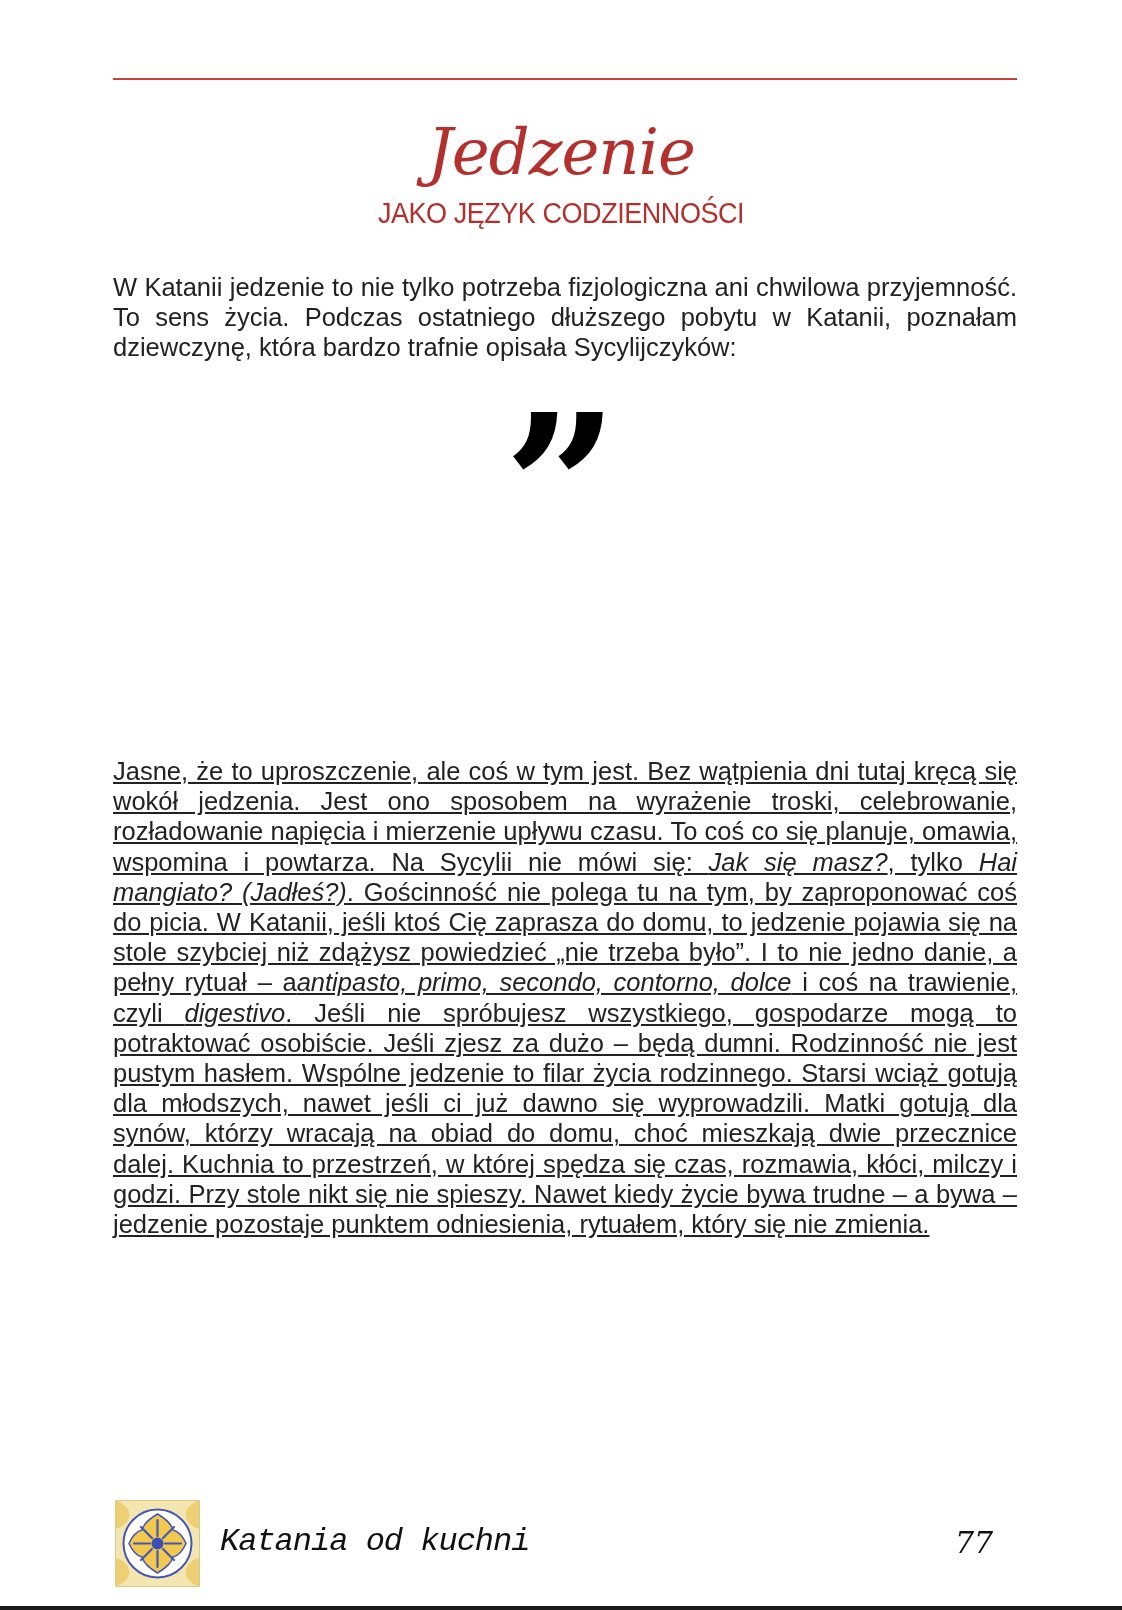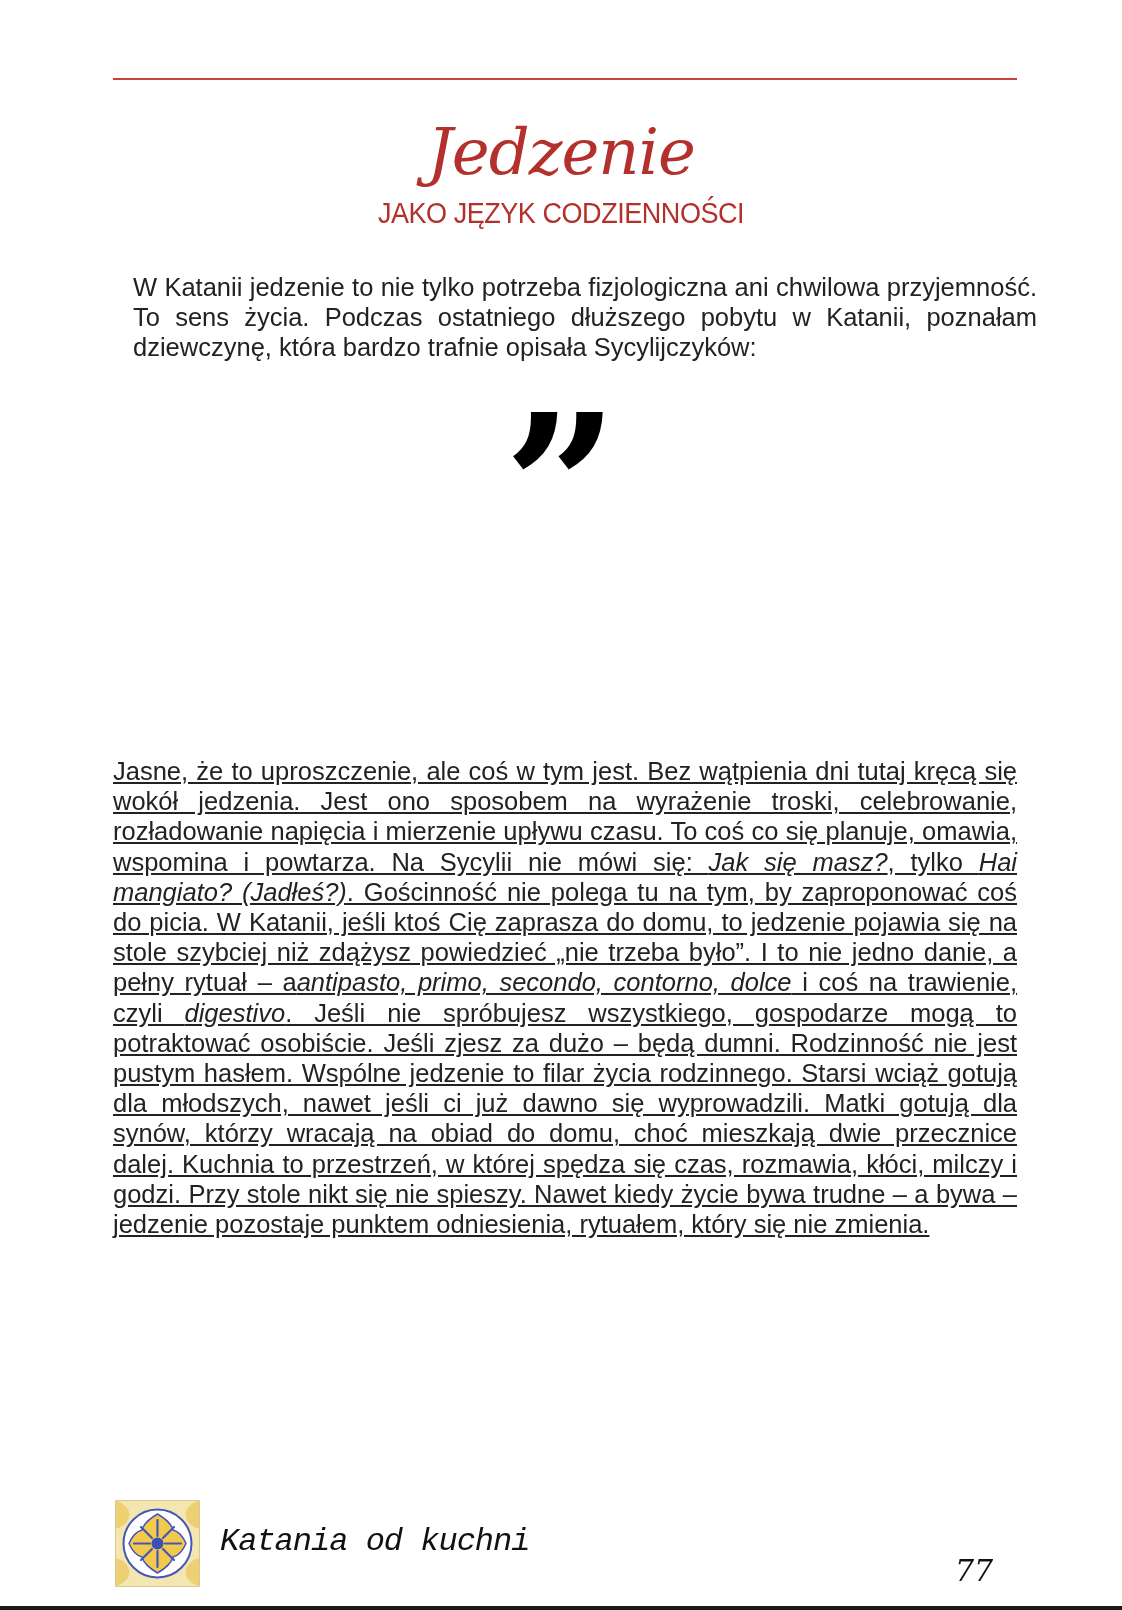--- a/index.html
+++ b/index.html
@@ -69,21 +69,20 @@
       width: 904px;
       font-family: "Liberation Sans", sans-serif;
       font-size: 25.5px;
       line-height: 30.2px;
       color: #222222;
       text-align: justify;
       hyphens: manual;
     }
     .intro {
       top: 272px;
-      margin-left: 20px;
     }
     .quote-mark {
       position: absolute;
       left: 0; right: 0;
       top: 388px;
       text-align: center;
       font-family: "DejaVu Serif", serif;
       font-weight: bold;
       font-size: 200px;
       line-height: 200px;
@@ -134,21 +133,20 @@
     }
     .page-number {
       position: absolute;
       left: 955px;
       top: 1523px;
       font-family: "DejaVu Serif", serif;
       font-style: italic;
       font-size: 30px;
       line-height: 40px;
       color: #111111;
-      margin-top: 28px;
     }
   </style>
 </head>
 <body>
 
 <div class="page">
 
   <div class="top-rule"></div>
 
   <div class="chapter-title">Jedzenie</div>

